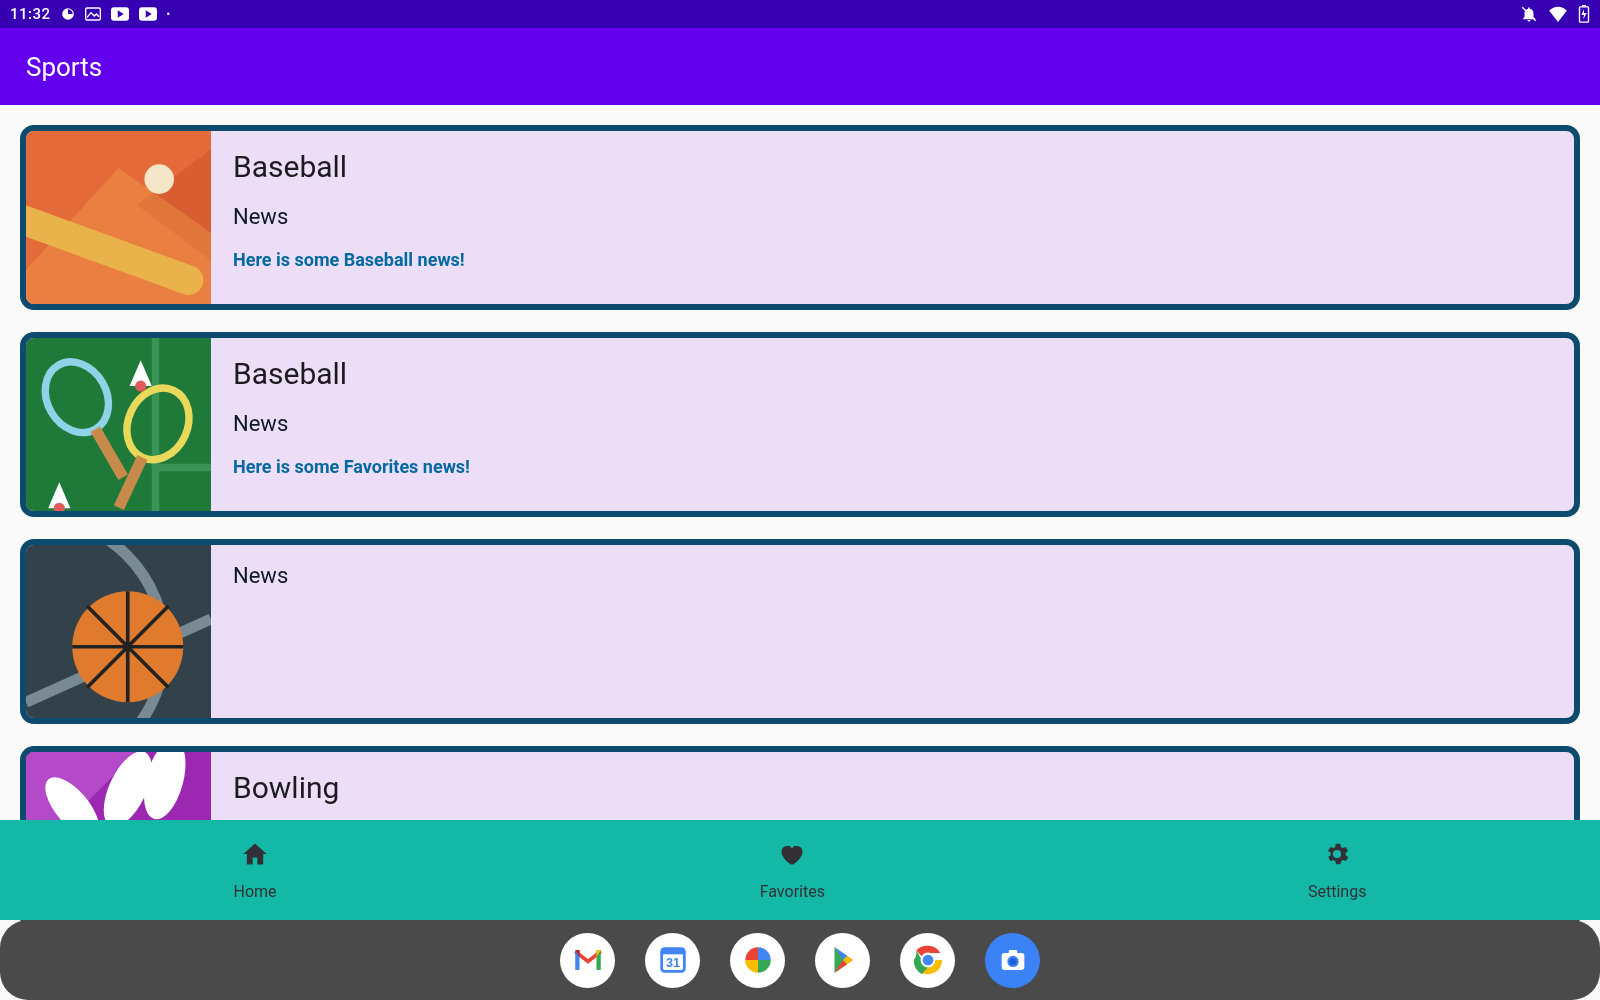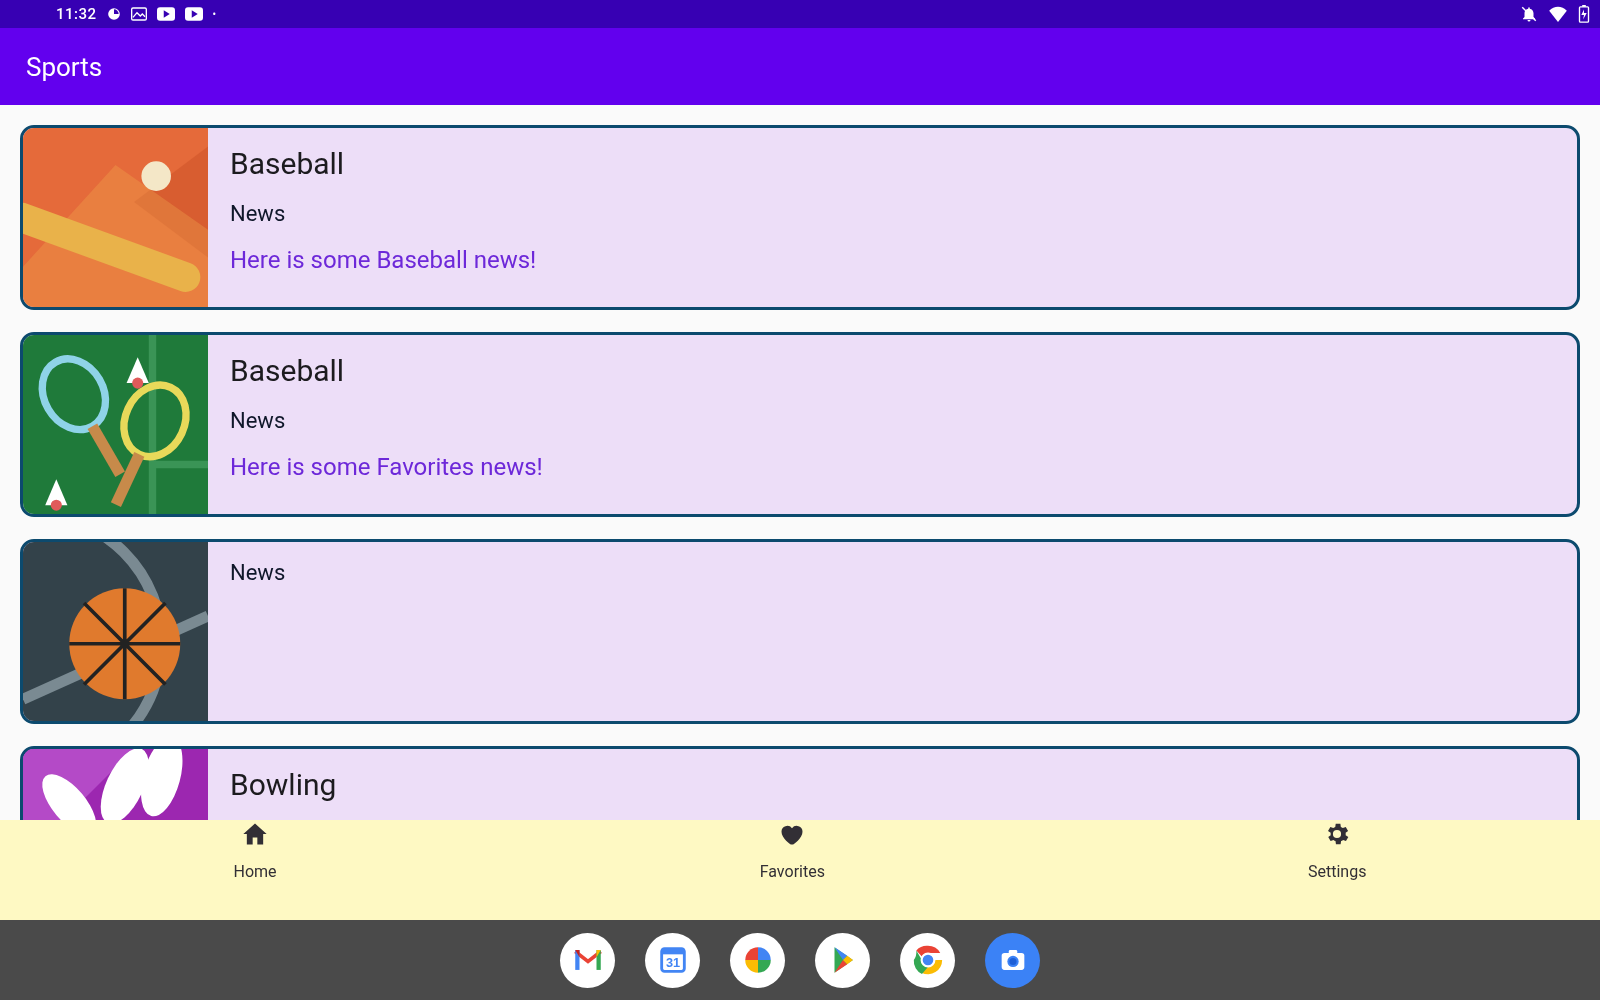--- a/index.html
+++ b/index.html
@@ -10,21 +10,21 @@
     height: 28px;
     background: #3700b3;
     color: #fff;
     display: flex;
     align-items: center;
     justify-content: space-between;
     padding: 0 10px;
     font-size: 15px;
     font-weight: 500;
   }
-  .status-left, .status-right { display: flex; align-items: center; gap: 10px; margin-left: 46px; }
+  .status-left, .status-right { display: flex; align-items: center; gap: 10px; }
   .status-left .clock { letter-spacing: .5px; }
   .status-icon { display: inline-flex; align-items: center; justify-content: center; }
   .status-icon svg { display: block; }
 
   
   .app-bar {
     height: 77px;
     background: #6200ee;
     color: #fff;
     display: flex;
@@ -41,54 +41,54 @@
     left: 0;
     right: 0;
     bottom: 0;
     padding: 20px 20px 0 20px;
     overflow: hidden;
   }
   .card {
     display: flex;
     background: #eddef8;
     border-radius: 14px;
-    border: 3px solid #0c4a6e;
+    border: 6px solid #0c4a6e;
     margin-bottom: 22px;
     height: 185px;
     overflow: hidden;
   }
   .card-image {
     width: 185px;
     height: 185px;
     flex-shrink: 0;
     position: relative;
     overflow: hidden;
   }
   .card-body {
     padding: 18px 22px;
     display: flex;
     flex-direction: column;
     gap: 20px;
   }
   .card-title { font-size: 30px; font-weight: 400; color: #1c1b1f; }
   .card-subtitle { font-size: 22px; font-weight: 400; color: #0f172a; }
-  .card-text { font-size: 24px; font-weight: 400; color: #6d28d9; }
+  .card-text { font-size: 18px; font-weight: 700; color: #0369a1; }
 
   
   .thumb svg { width: 100%; height: 100%; display: block; }
 
   
   .bottom-nav {
     position: absolute;
     left: 0; right: 0;
     bottom: 80px;
     height: 100px;
-    background: #fef9c3;
-    display: flex;
-    align-items: flex-start;
+    background: #14b8a6;
+    display: flex;
+    align-items: center;
     justify-content: space-around;
     gap: 16px;
   }
   .nav-item {
     display: flex;
     flex-direction: column;
     align-items: center;
     gap: 10px;
     color: #322f35;
     font-size: 16px;
@@ -99,20 +99,21 @@
   
   .system-dock {
     position: absolute;
     left: 0; right: 0; bottom: 0;
     height: 80px;
     background: #4a4a4a;
     display: flex;
     align-items: center;
     justify-content: center;
     gap: 30px;
+    border-radius: 28px;
   }
   .dock-icon {
     width: 55px; height: 55px;
     border-radius: 50%;
     background: #fff;
     display: flex;
     align-items: center;
     justify-content: center;
     cursor: pointer;
   }

